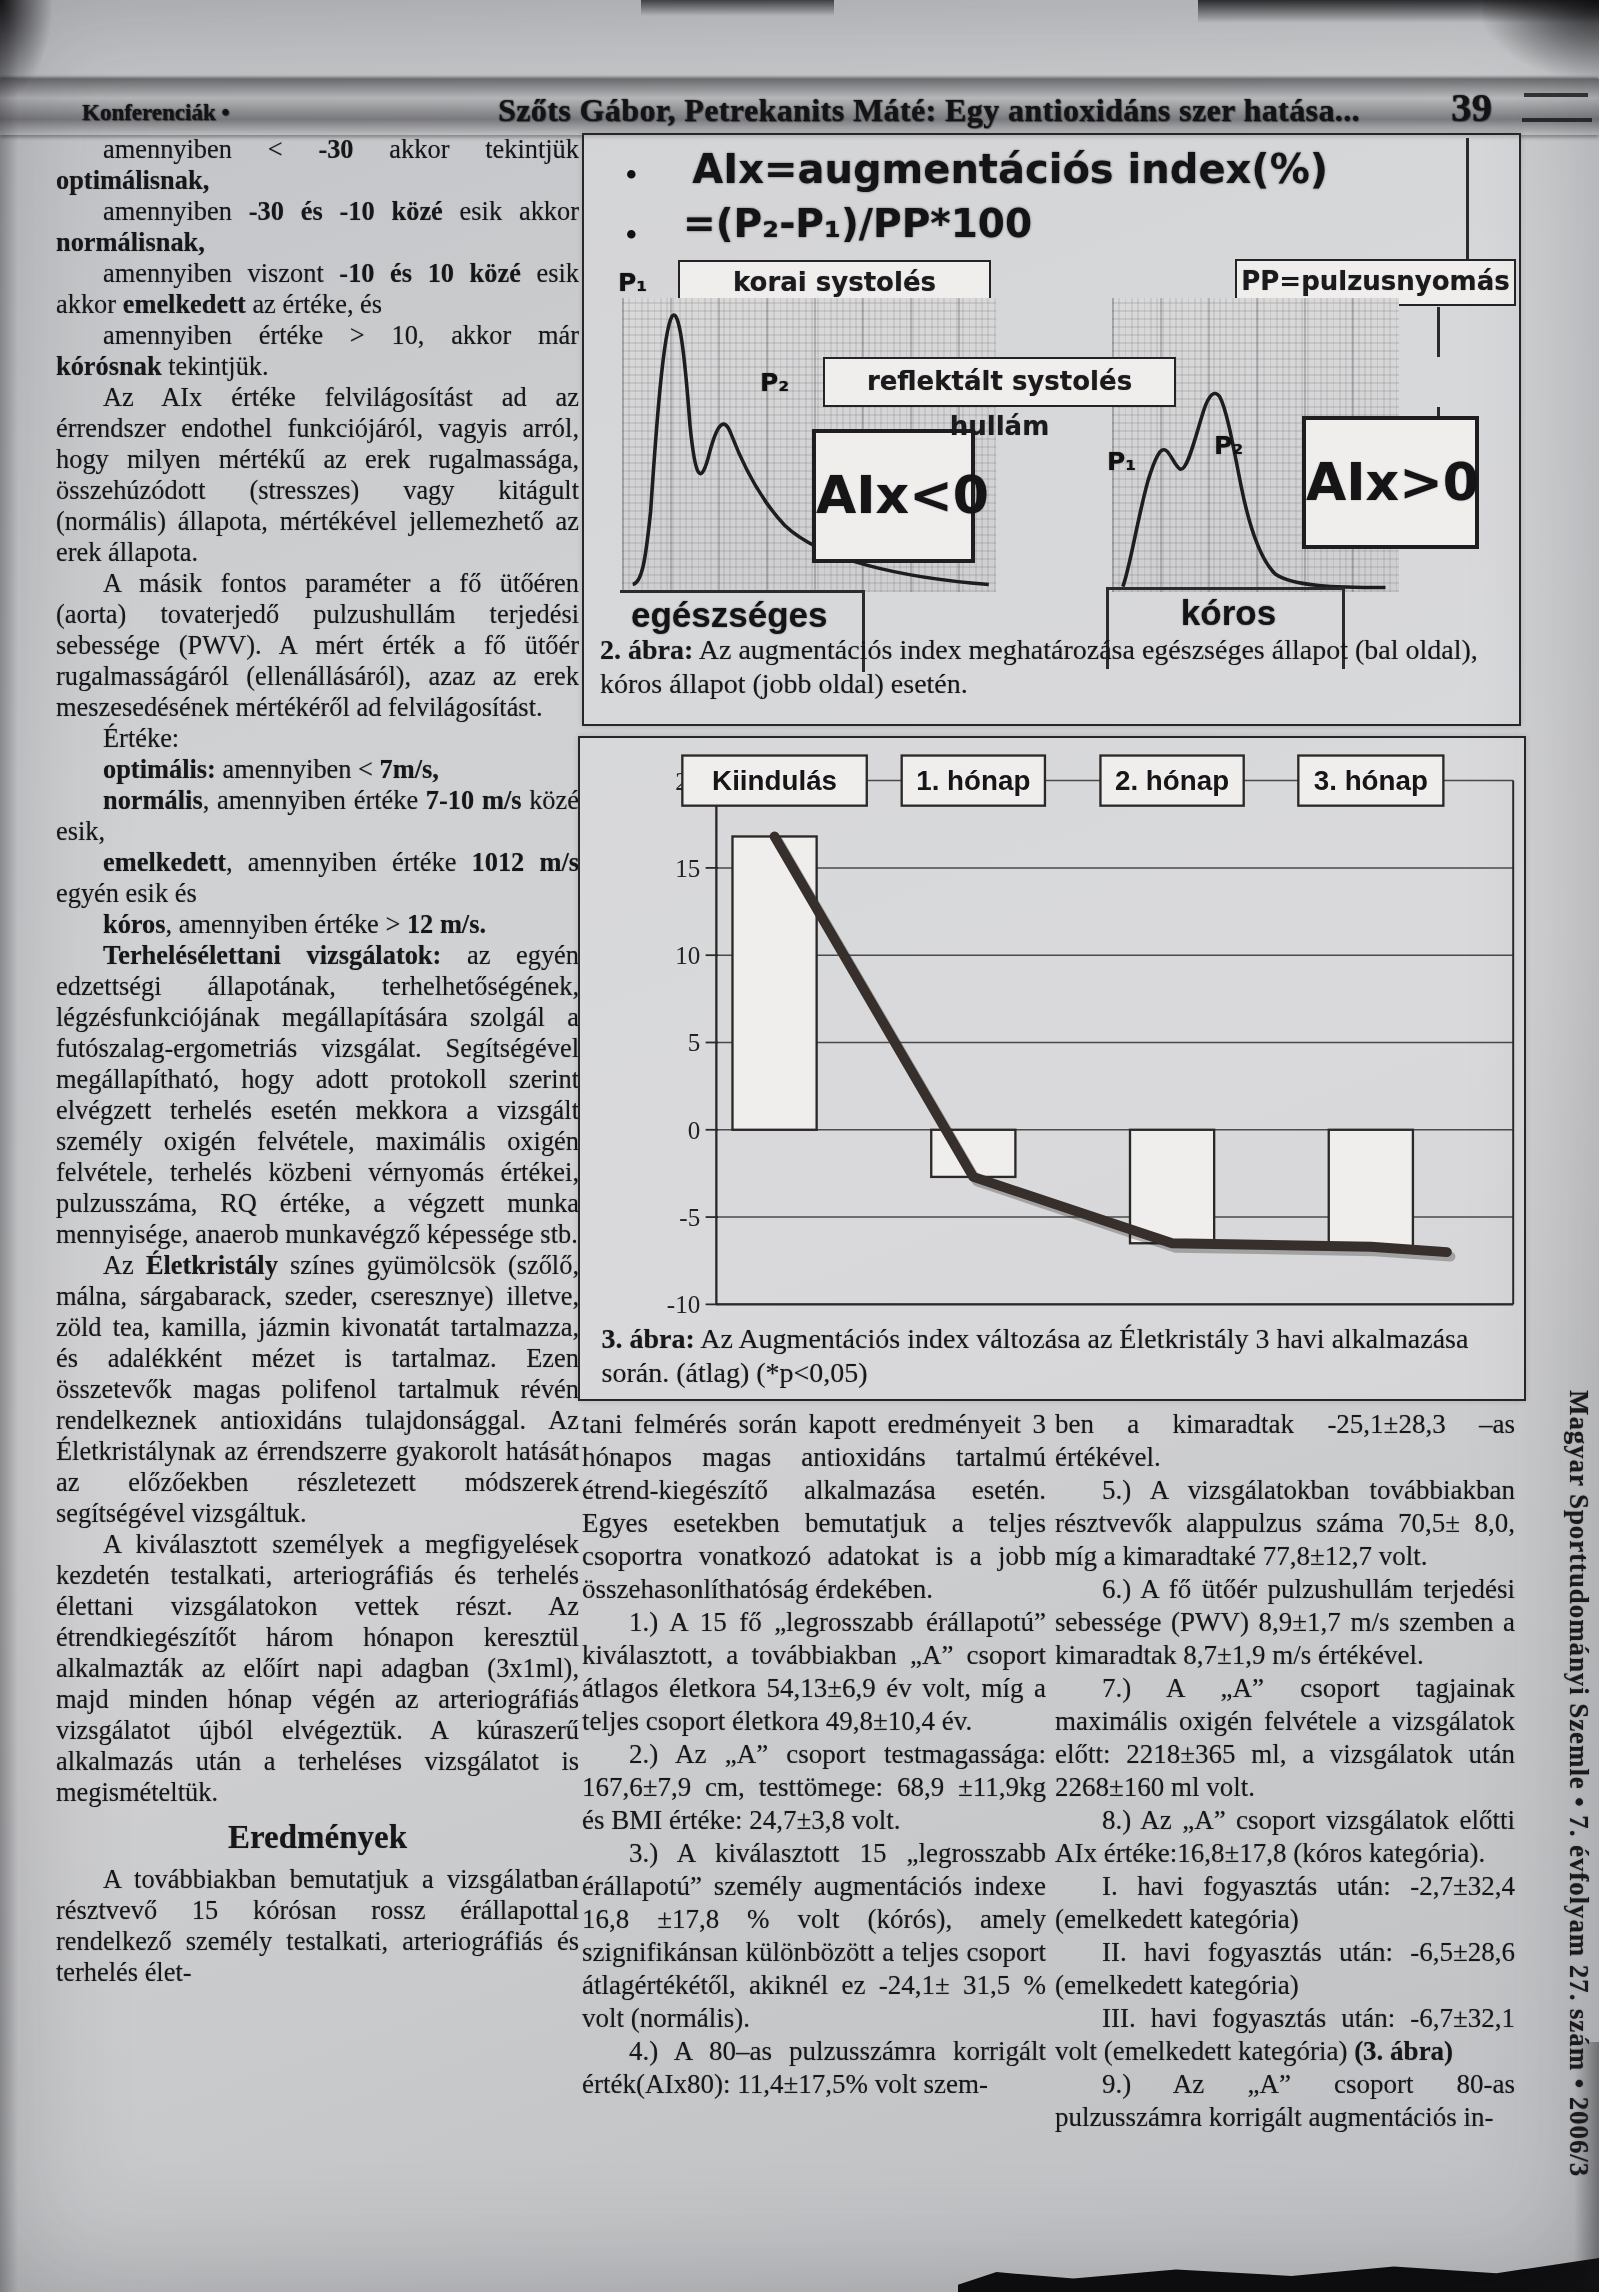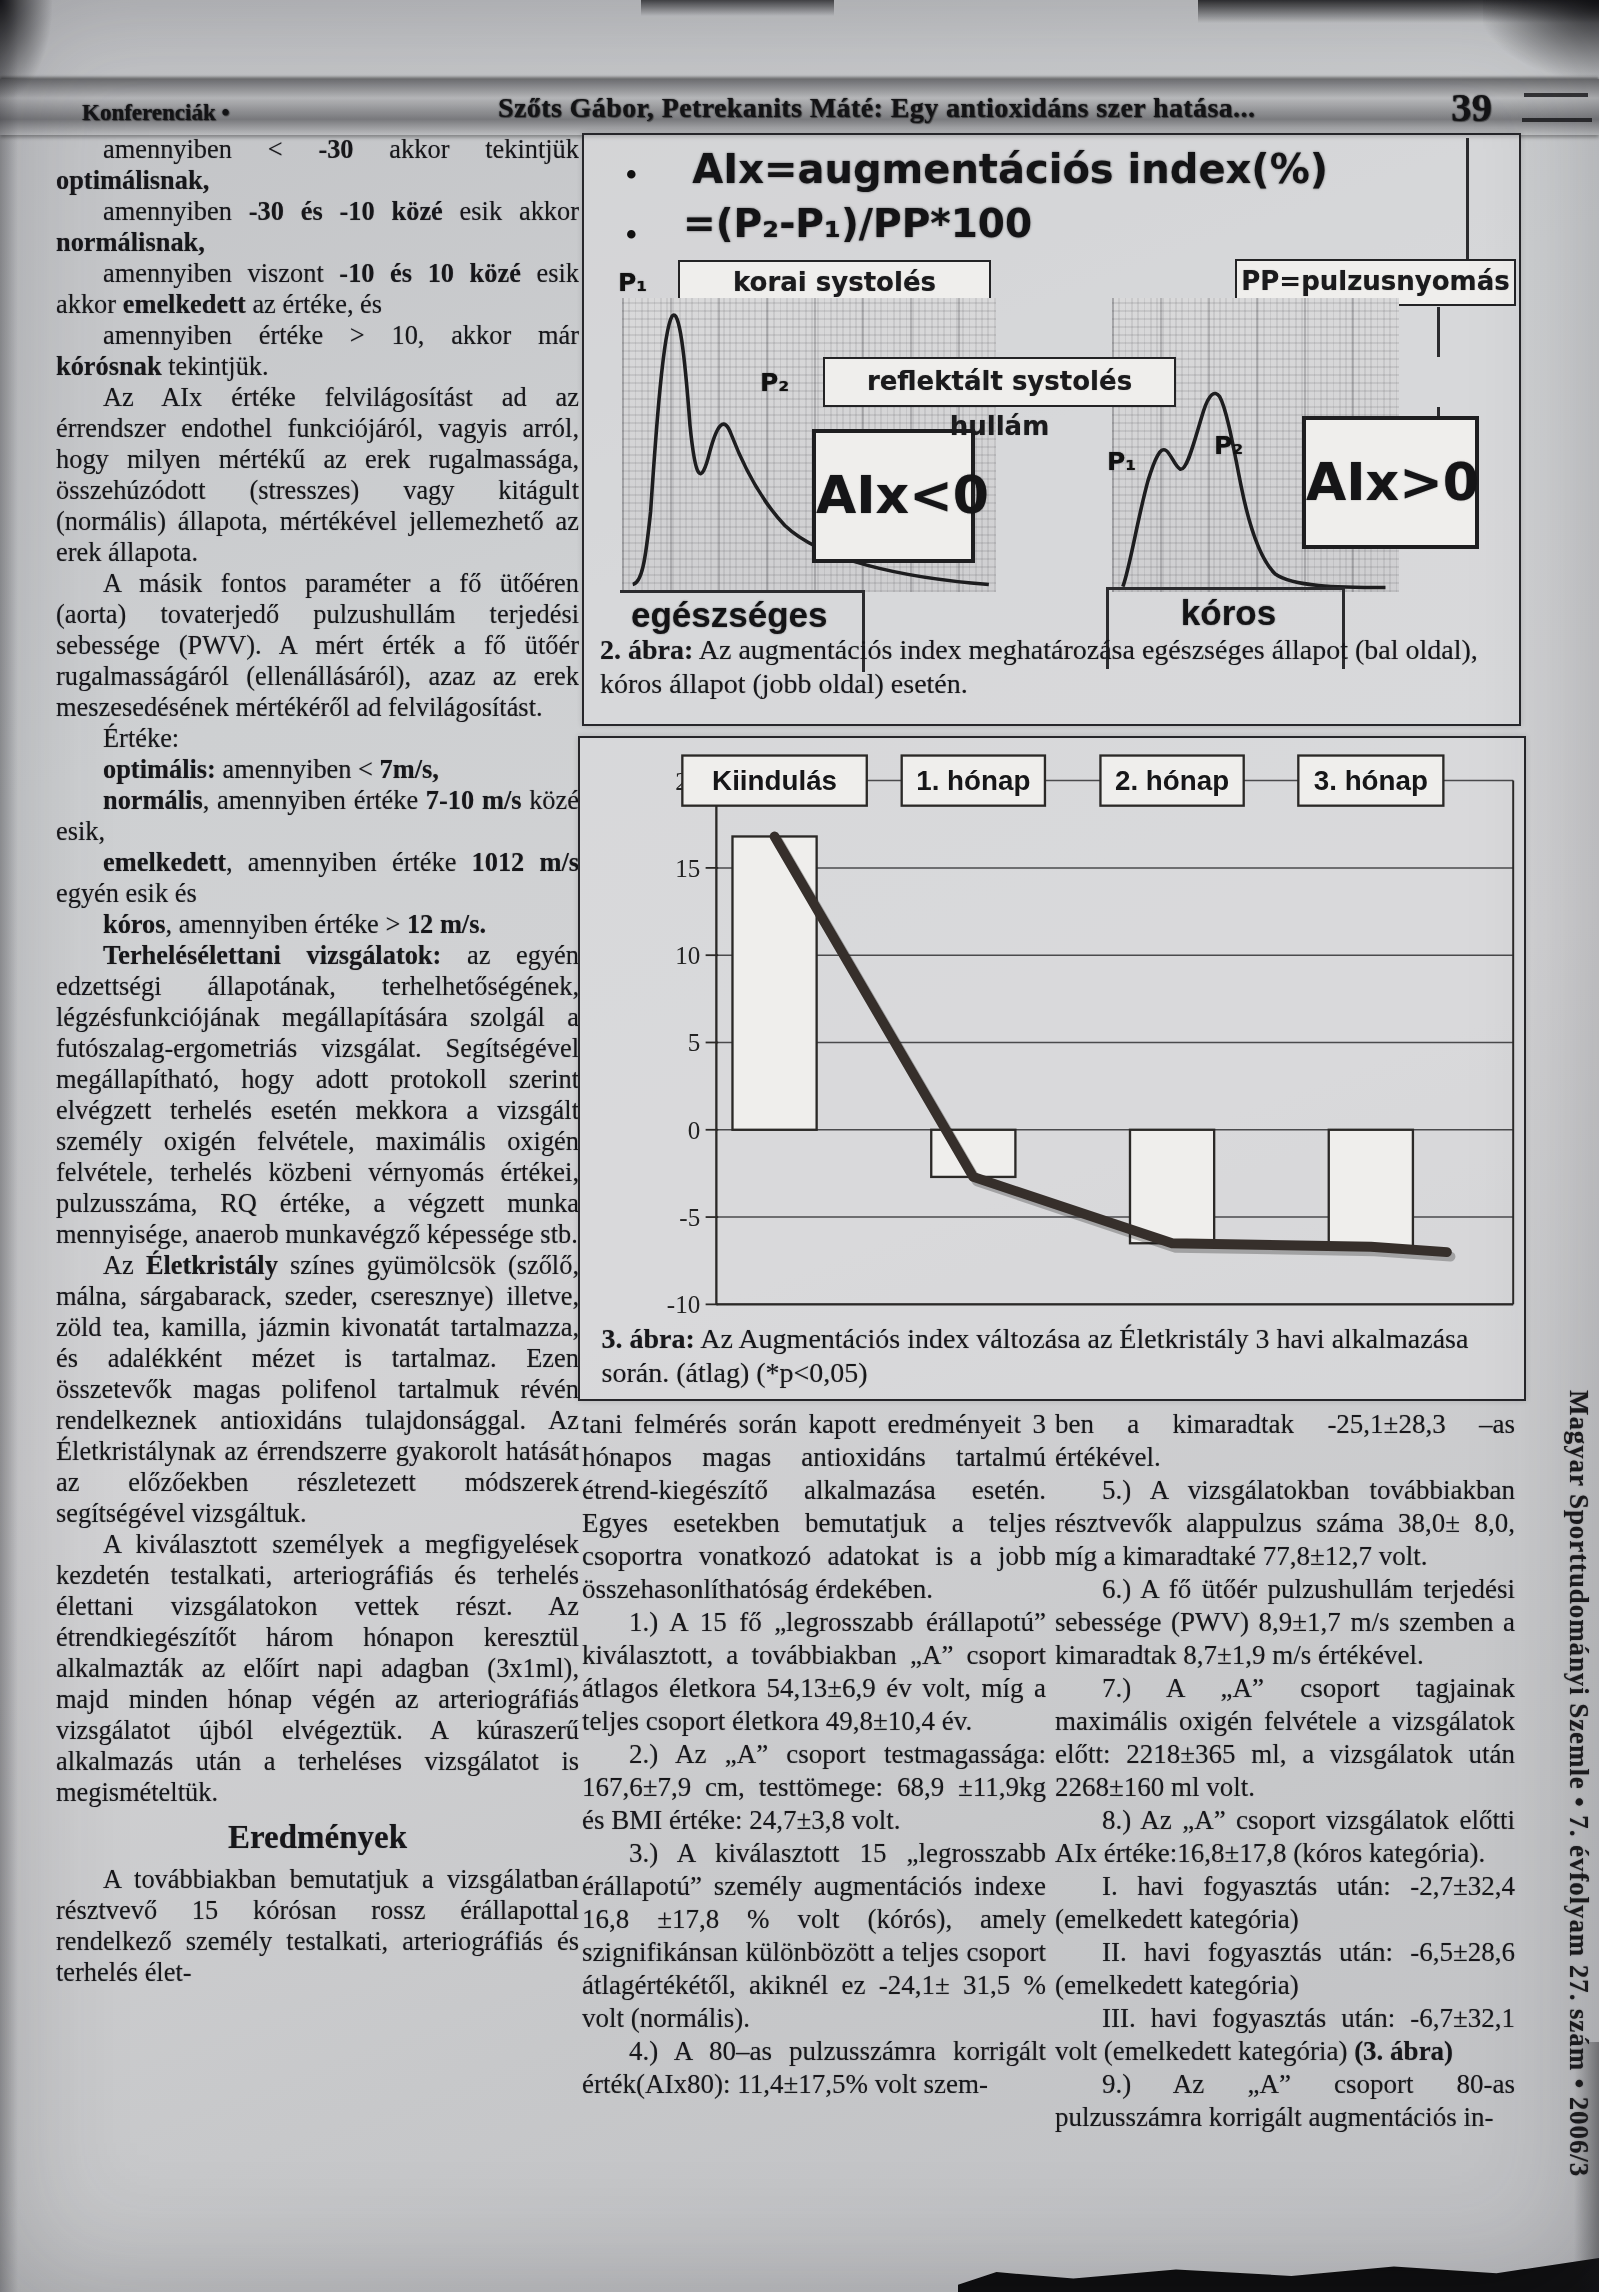--- a/index.html
+++ b/index.html
@@ -18,21 +18,21 @@
     clip-path:polygon(0 78%,6% 45%,18% 62%,34% 38%,52% 55%,68% 30%,84% 48%,100% 8%,100% 100%,0 100%)}
   .art-left{left:0;top:0;width:18px;height:100%;background:linear-gradient(90deg,rgba(40,40,44,.32),rgba(40,40,44,0))}
   .art-right{right:0;top:2042px;width:25px;height:251px;background:linear-gradient(90deg,rgba(18,18,20,0),rgba(18,18,20,.4))}
   .vignette{inset:0;box-shadow:inset 0 0 125px rgba(40,40,48,.28)}
   
   .header-band{position:absolute;left:0;top:79px;width:100%;height:56px;
     background:linear-gradient(180deg,rgba(55,55,58,.62),rgba(150,150,152,.30) 34%,rgba(66,66,70,.58) 72%,rgba(160,160,162,.25));
     box-shadow:0 2.7px 3.6px rgba(0,0,0,.35),0 -1.8px 2.7px rgba(0,0,0,.45)}
   .header-band span{position:absolute;font-weight:bold;color:#141416;text-shadow:0 0 1.8px rgba(10,10,12,.75),0.9px 0.9px 0.9px rgba(0,0,0,.4)}
   .hdr-section{left:82px;top:21px;font-size:23px}
-  .hdr-title{left:498px;top:12.5px;font-size:28px;letter-spacing:0.4px}
+  .hdr-title{left:498px;top:12.5px;font-size:32px;letter-spacing:0.4px}
   .hdr-page{left:1451px;top:3.6px;font-size:41px}
   .hdr-dash{position:absolute;background:rgba(20,20,22,.8);height:3.6px}
   .d1{left:1524px;top:14.3px;width:64px}
   .d2{left:1522px;top:39px;width:70px}
   
   .col{position:absolute;text-align:justify;color:#17171a;text-shadow:0 0 1.1px rgba(25,25,30,.45)}
   .left-col{left:56px;top:134px;width:523px;height:2140px;font-size:26.4px;line-height:31px;overflow:hidden}
   .mid-col{left:582px;top:1408px;width:464px;font-size:27px;line-height:33px}
   .right-col{left:1055px;top:1408px;width:460px;font-size:27px;line-height:33px}
   .para{text-indent:47px}
@@ -227,21 +227,21 @@
 
   <div class="col mid-col">
       <p class="para noindent"><span>tani felmérés során kapott eredményeit 3 hónapos magas antioxidáns tartalmú étrend-kiegészítő alkalmazása esetén. Egyes esetekben bemutatjuk a teljes csoportra vonatkozó adatokat is a jobb összehasonlíthatóság érdekében.</span></p>
       <p class="para"><span>1.) A 15 fő „legrosszabb érállapotú” kiválasztott, a továbbiakban „A” csoport átlagos életkora 54,13±6,9 év volt, míg a teljes csoport életkora 49,8±10,4 év.</span></p>
       <p class="para"><span>2.) Az „A” csoport testmagassága: 167,6±7,9 cm, testtömege: 68,9 ±11,9kg és BMI értéke: 24,7±3,8 volt.</span></p>
       <p class="para"><span>3.) A kiválasztott 15 „legrosszabb érállapotú” személy augmentációs indexe 16,8 ±17,8 % volt (kórós), amely szignifikánsan különbözött a teljes csoport átlagértékétől, akiknél ez -24,1± 31,5 % volt (normális).</span></p>
       <p class="para"><span>4.) A 80–as pulzusszámra korrigált érték(AIx80): 11,4±17,5% volt szem-</span></p>
     </div>
   <div class="col right-col">
       <p class="para noindent"><span>ben a kimaradtak -25,1±28,3 –as értékével.</span></p>
-      <p class="para"><span>5.) A vizsgálatokban továbbiakban résztvevők alappulzus száma 38,0± 8,0, míg a kimaradtaké 77,8±12,7 volt.</span></p>
+      <p class="para"><span>5.) A vizsgálatokban továbbiakban résztvevők alappulzus száma 70,5± 8,0, míg a kimaradtaké 77,8±12,7 volt.</span></p>
       <p class="para"><span>6.) A fő ütőér pulzushullám terjedési sebessége (PWV) 8,9±1,7 m/s szemben a kimaradtak 8,7±1,9 m/s értékével.</span></p>
       <p class="para"><span>7.) A „A” csoport tagjainak maximális oxigén felvétele a vizsgálatok előtt: 2218±365 ml, a vizsgálatok után 2268±160 ml volt.</span></p>
       <p class="para"><span>8.) Az „A” csoport vizsgálatok előtti AIx értéke:16,8±17,8 (kóros kategória).</span></p>
       <p class="para"><span>I. havi fogyasztás után: -2,7±32,4 (emelkedett kategória)</span></p>
       <p class="para"><span>II. havi fogyasztás után: -6,5±28,6 (emelkedett kategória)</span></p>
       <p class="para"><span>III. havi fogyasztás után: -6,7±32,1 volt (emelkedett  kategória) </span><b>(3. ábra)</b></p>
       <p class="para"><span>9.) Az „A” csoport 80-as pulzusszámra korrigált augmentációs in-</span></p>
     </div>
 
   <div class="side-journal">Magyar Sporttudományi Szemle • 7. évfolyam 27. szám • 2006/3</div>

